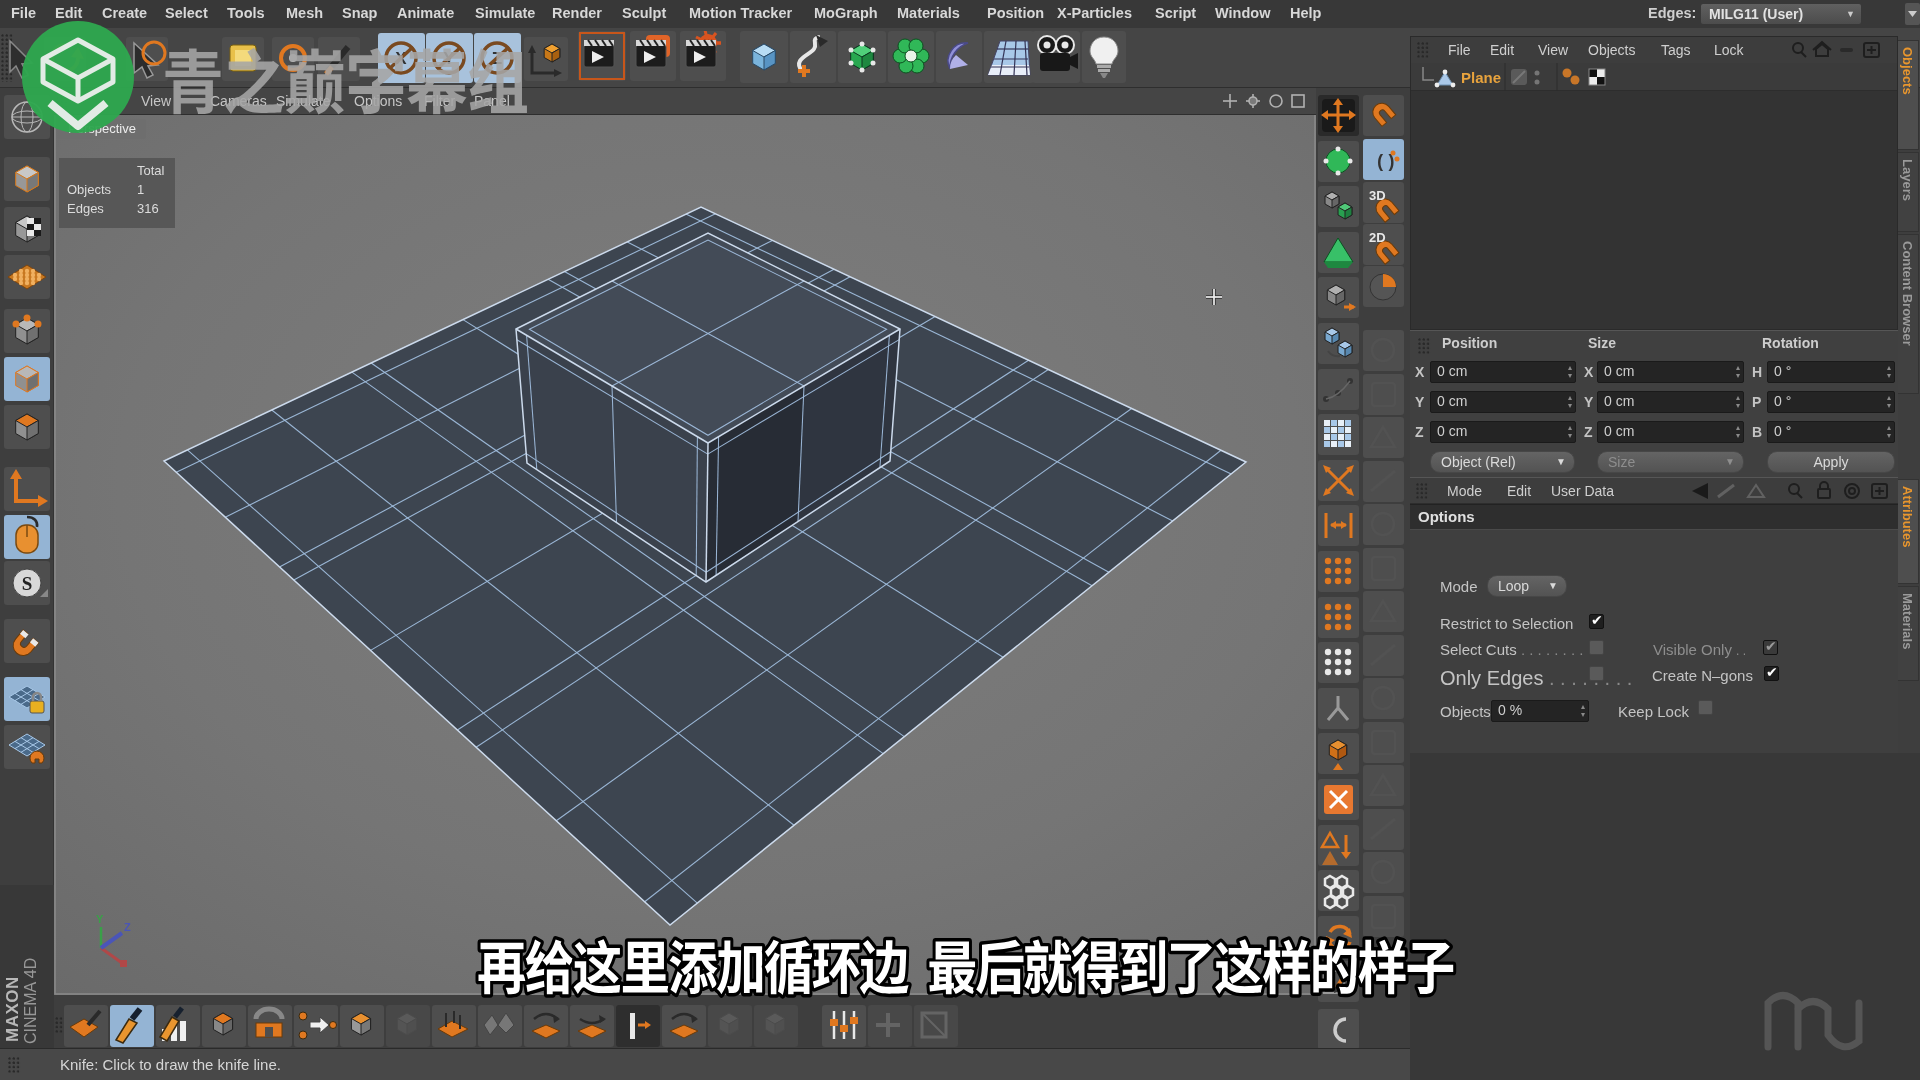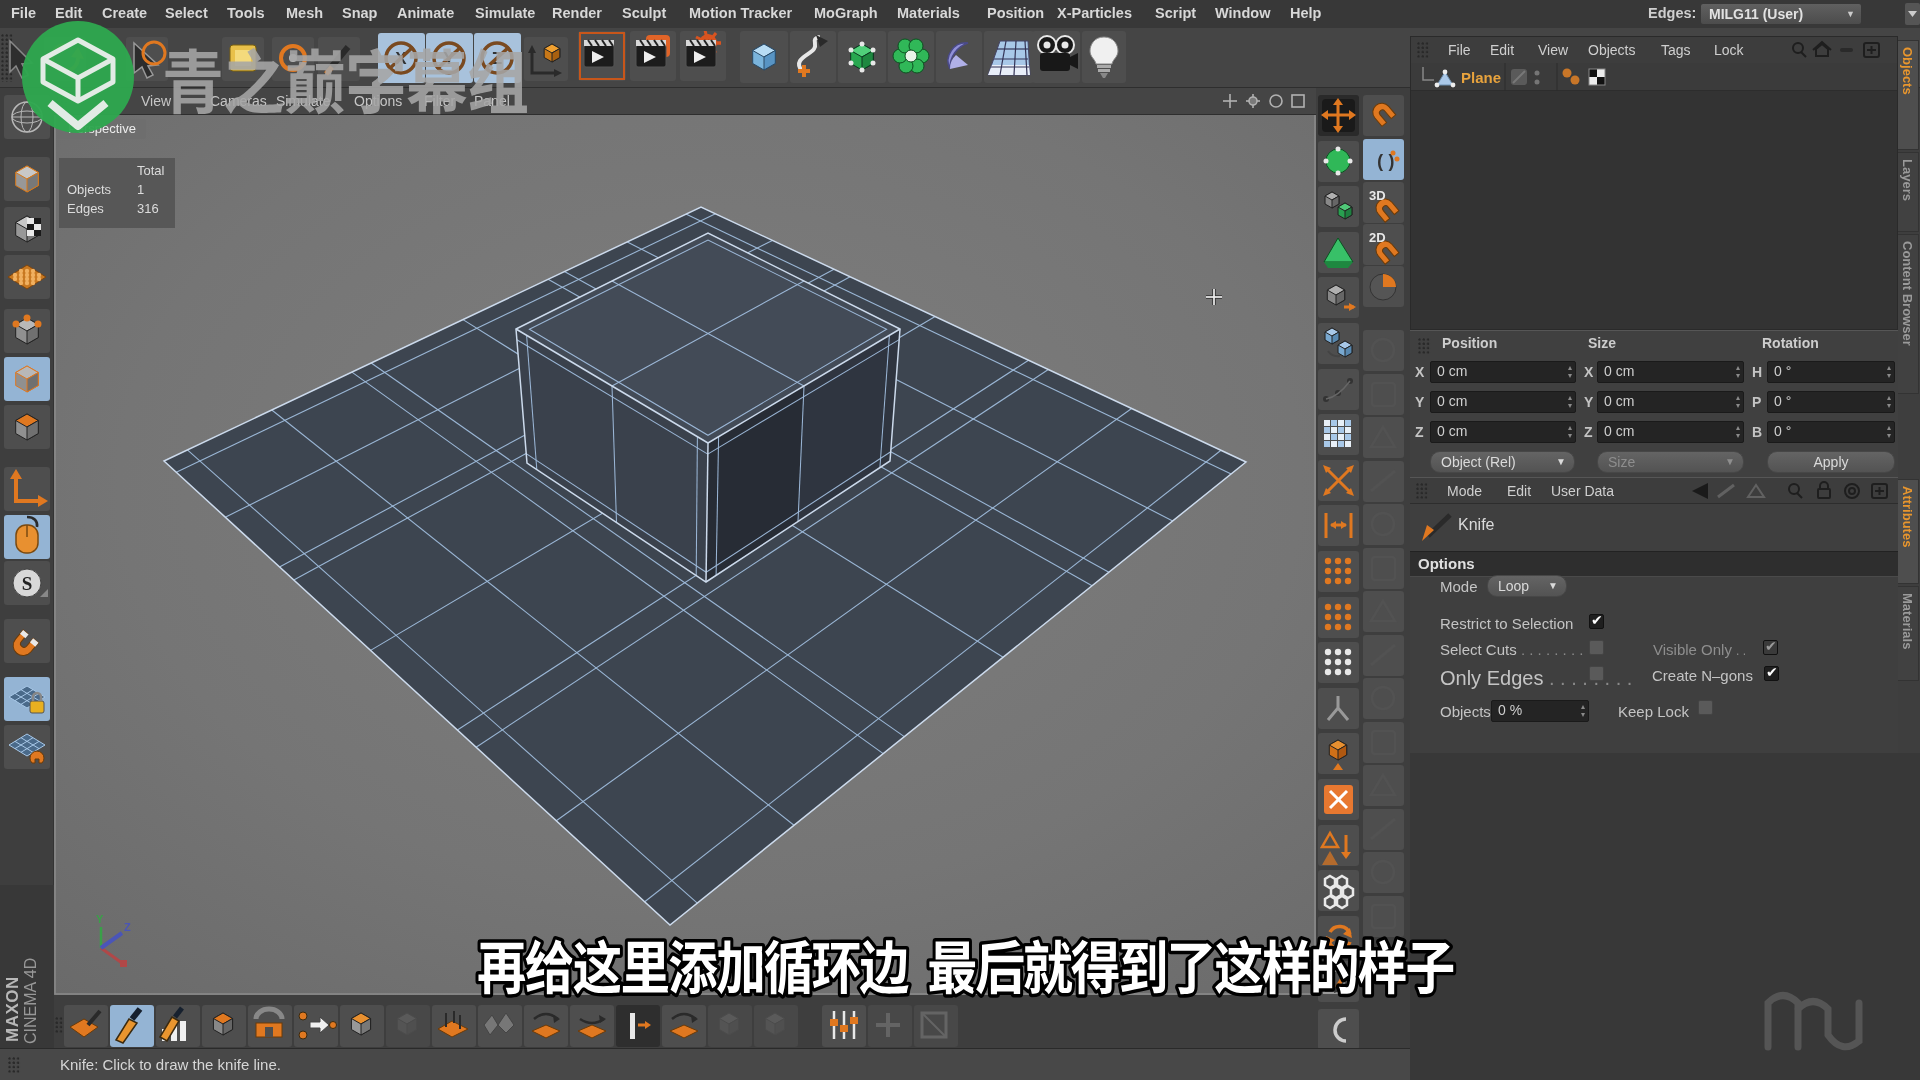--- a/index.html
+++ b/index.html
@@ -768,27 +768,20 @@
     <div class="dd" style="left:357px;top:120px;width:128px;text-align:center">Apply</div>
   </div>
 
 <div id="attrpanel">
  <div class="panel-menu" style="height:26px;border-bottom:1px solid #2d2d2d">
   <div class="grip" style="left:6px;top:5px"></div>
   <span style="left:37px">Mode</span>
       <span style="left:97px">Edit</span>
       <span style="left:141px">User Data</span>
  </div>
- <div style="position:relative;height:47px">
-<svg class="abs" style="left:10px;top:8px" width="40" height="30">
-        <line x1="8" y1="24" x2="30" y2="3" stroke="#2a2a2a" stroke-width="5"></line>
-        <path d="M 2 29 L 14 18 L 7 13 Z" fill="#e07820"></path>
-      </svg>
-<span style="position:absolute;left:48px;top:12px;font-size:16px;color:#dadada">Knife</span>
-    </div>
     <div style="position:relative;height:26px;background:#2e2e2e;border-top:1px solid #222;border-bottom:1px solid #4a4a4a">
       <span style="position:absolute;left:8px;top:3px;font-weight:bold;font-size:15px;color:#e0e0e0">Options</span>
     </div>
     <div class="lbl" style="left:30px;top:100px;font-size:15px">Mode</div>
     <div class="dd" style="left:77px;top:97px;width:80px">Loop<span style="position:absolute;right:8px;top:4px;font-size:10px">▼</span></div>
     <div class="lbl" style="left:30px;top:137px;font-size:15px">Restrict to Selection</div>
     <div class="cb" style="left:179px;top:136px;background:#1f1f1f">
       <span class="mk" style="color:#fff">✔</span>
     </div>
     <div class="lbl" style="left:30px;top:163px;font-size:15px">Select Cuts <span style="color:#8a8a8a">. . . . . . . .</span></div>

